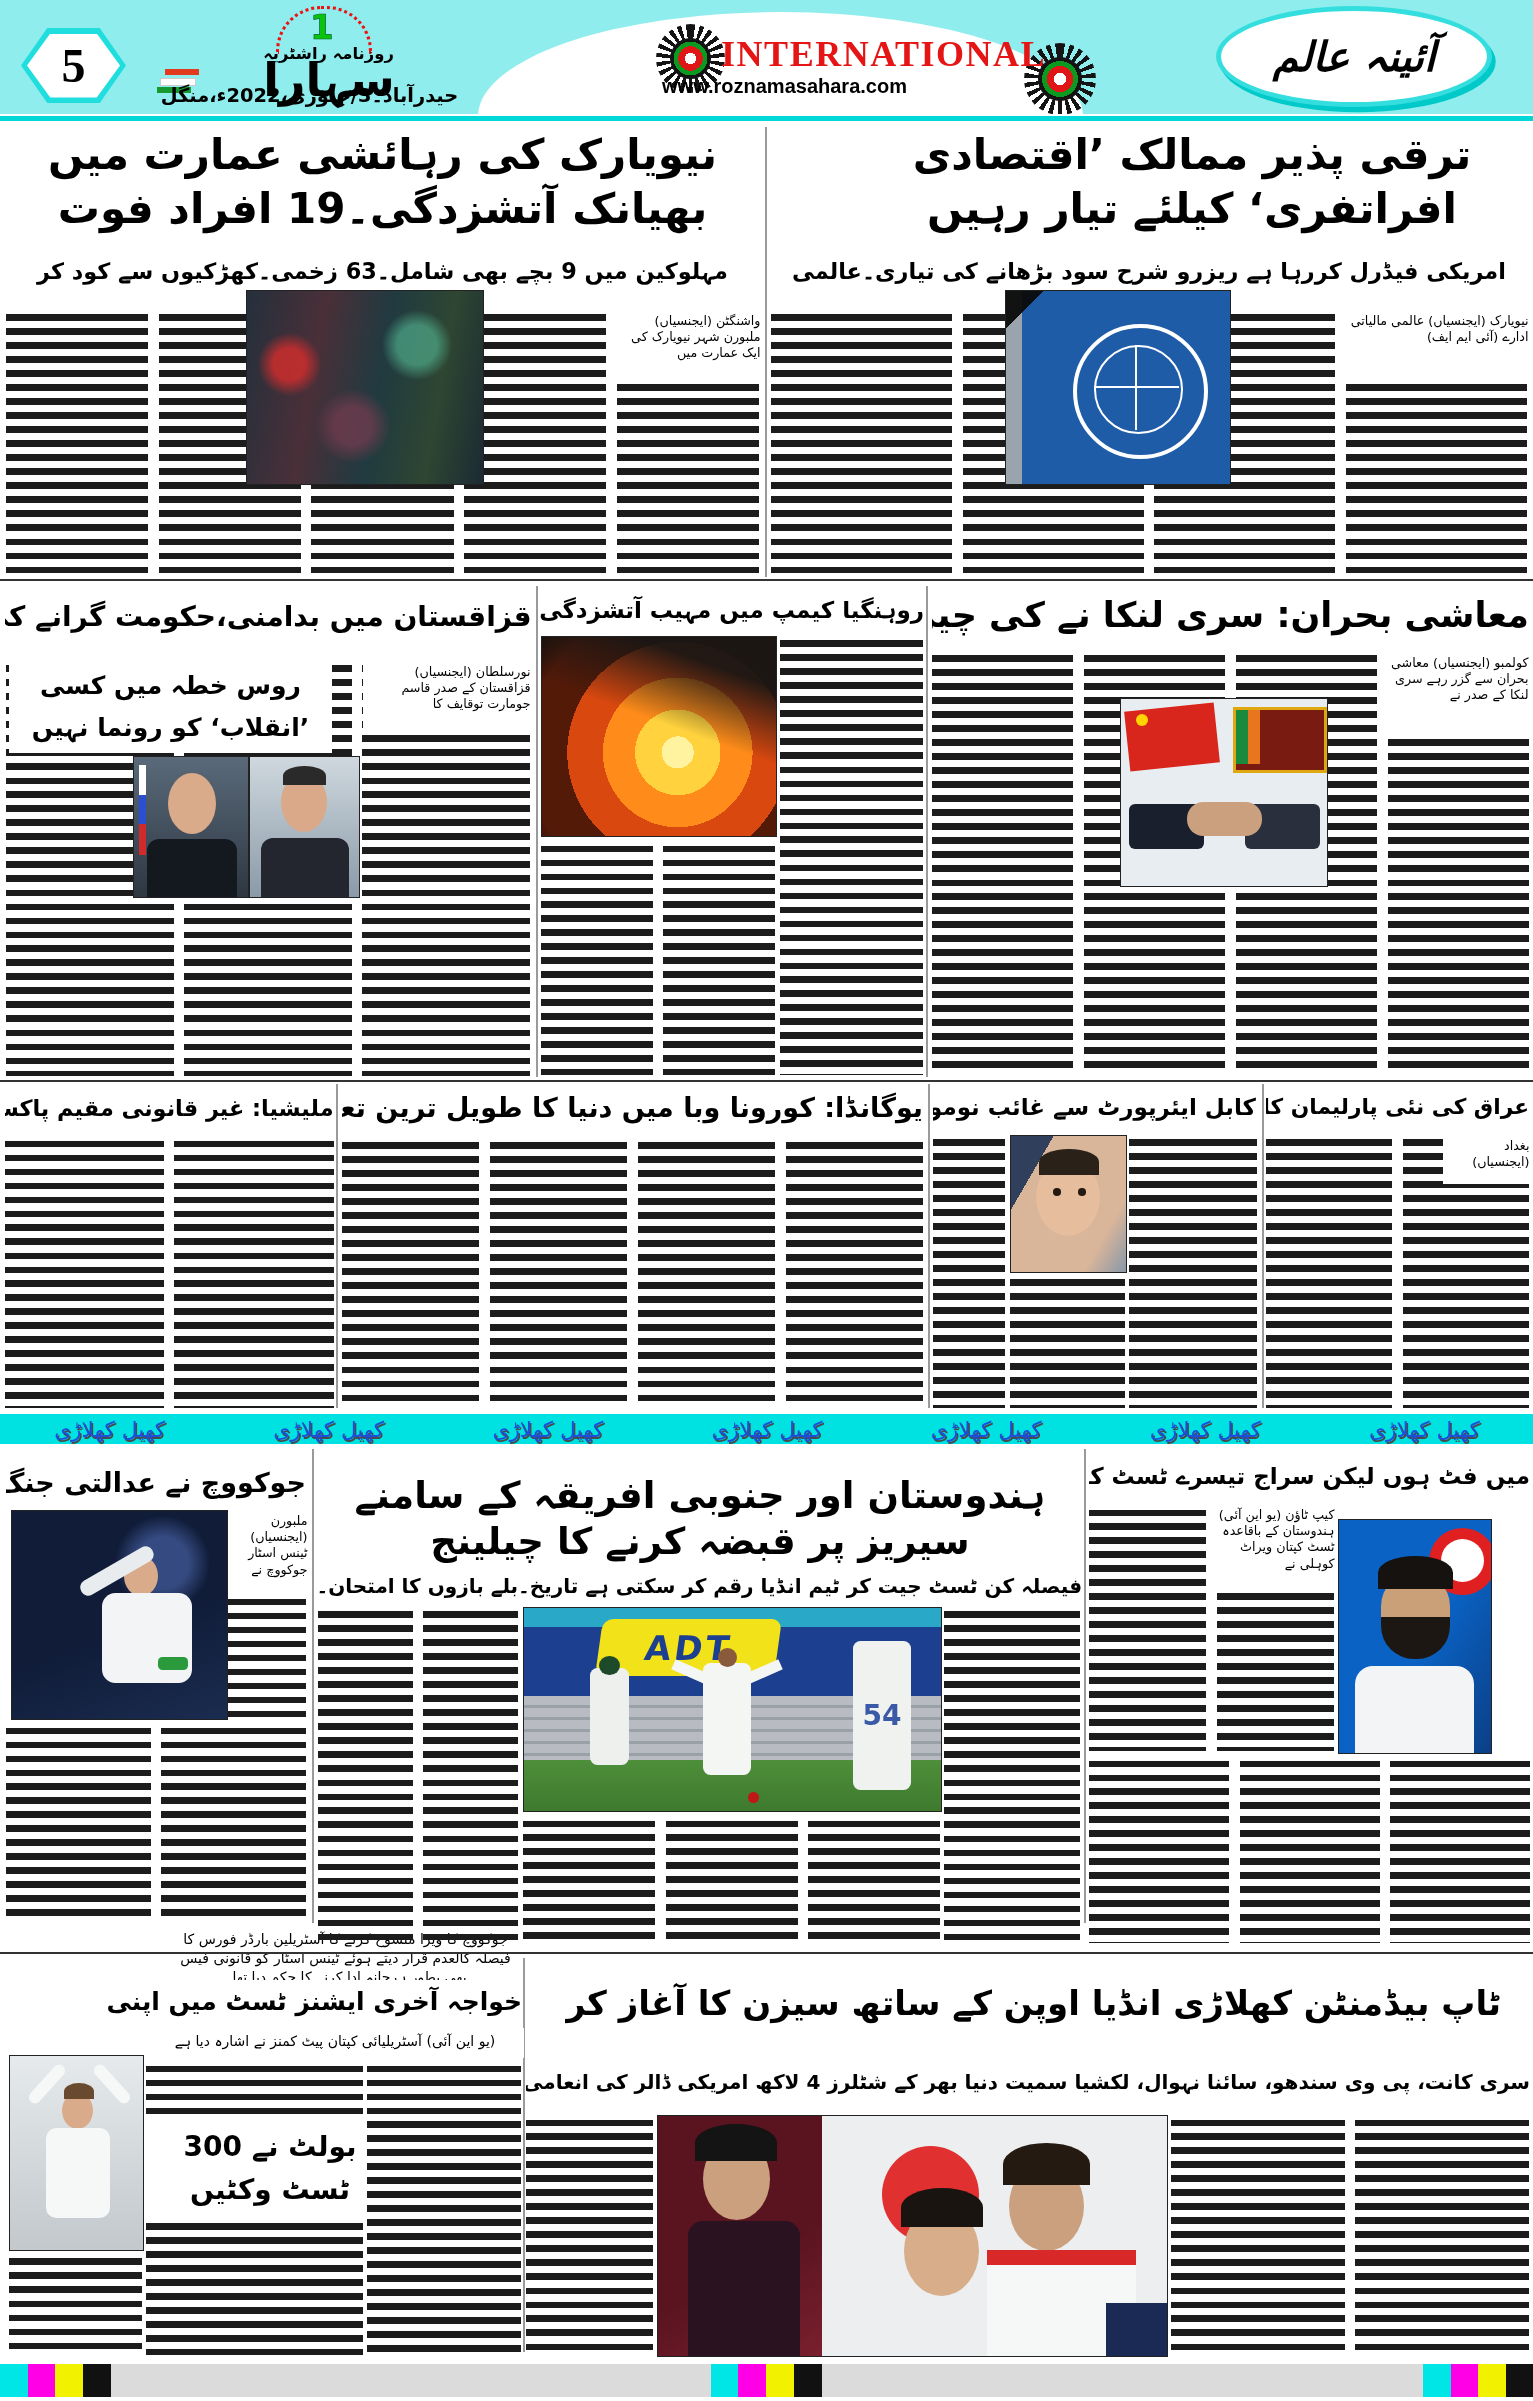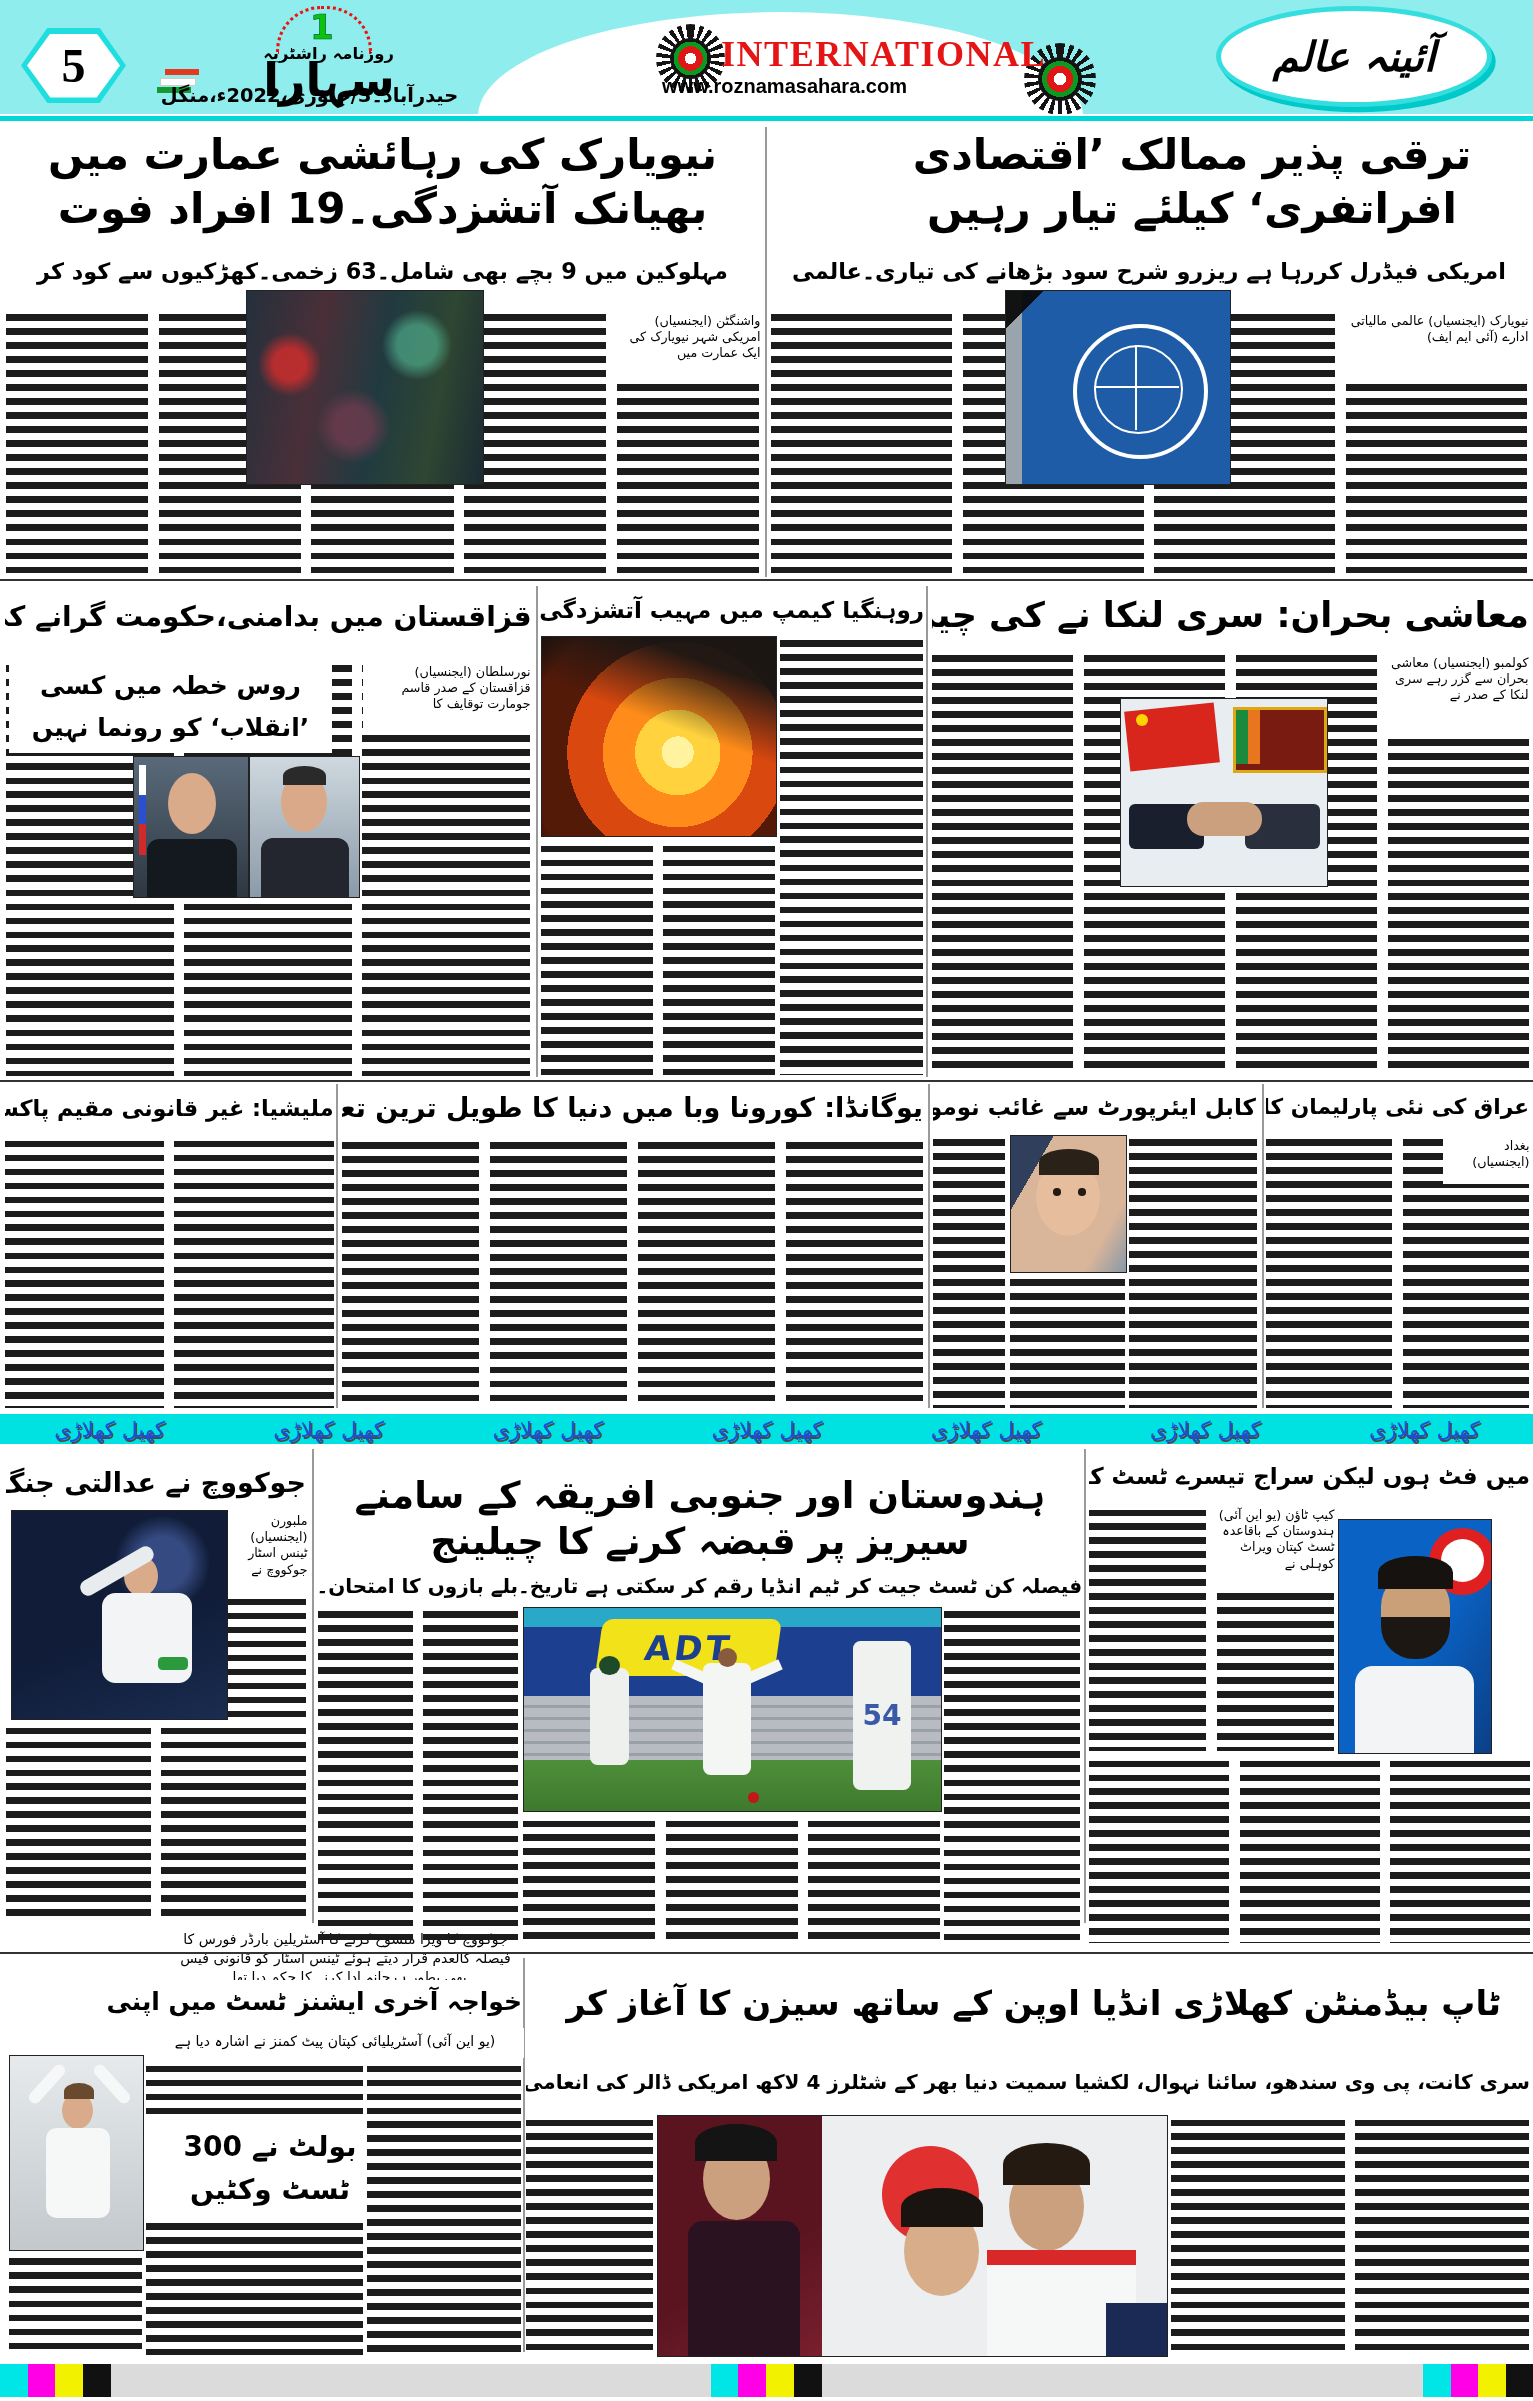--- a/index.html
+++ b/index.html
@@ -98,21 +98,21 @@
 
   <div class="abs hl" style="left:4.5px;top:128px;width:756px;height:112px;font-size:42px;line-height:54px">نیویارک کی رہائشی عمارت میں بھیانک آتشزدگی۔19 افراد فوت</div>
   <div class="abs sub" style="left:4.5px;top:249px;width:756px;height:48px;font-size:22.4px;line-height:45px">مہلوکین میں 9 بچے بھی شامل۔63 زخمی۔کھڑکیوں سے کود کر لوگوں نے بچائی جان</div>
   <div class="abs cols" style="left:6px;top:310px;width:753px;height:265px">
     <div></div>
       <div></div>
       <div></div>
       <div></div>
       <div></div>
   </div>
-  <div class="abs lead" style="left:617px;top:311px;width:142px;height:69px">واشنگٹن (ایجنسیاں) امریکی شہر نیویارک کی ایک عمارت میں</div>
+  <div class="abs lead" style="left:617px;top:311px;width:142px;height:69px">واشنگٹن (ایجنسیاں) ملبورن شہر نیویارک کی ایک عمارت میں</div>
   <div class="abs photo" style="left:246px;top:290px;width:236px;height:193px;background:
       radial-gradient(circle at 18% 38%,rgba(205,45,45,.85) 0 7%,rgba(0,0,0,0) 14%),
       radial-gradient(circle at 72% 28%,rgba(90,200,160,.55) 0 9%,rgba(0,0,0,0) 16%),
       radial-gradient(circle at 45% 70%,rgba(120,60,80,.7) 0 10%,rgba(0,0,0,0) 20%),
       linear-gradient(100deg,#24303c 0%,#4a2f38 30%,#203a40 55%,#2e4632 78%,#1c2a33 100%)"></div>
 
   <div class="abs hr" style="left:0;top:579px;width:1534px"></div>
 
   <div class="abs vr" style="left:536px;top:586px;height:491px"></div>
   <div class="abs vr" style="left:926px;top:586px;height:491px"></div>

